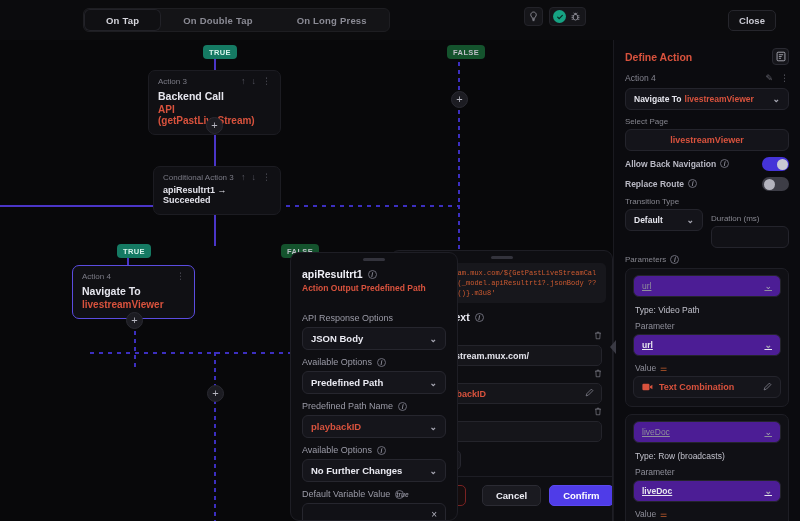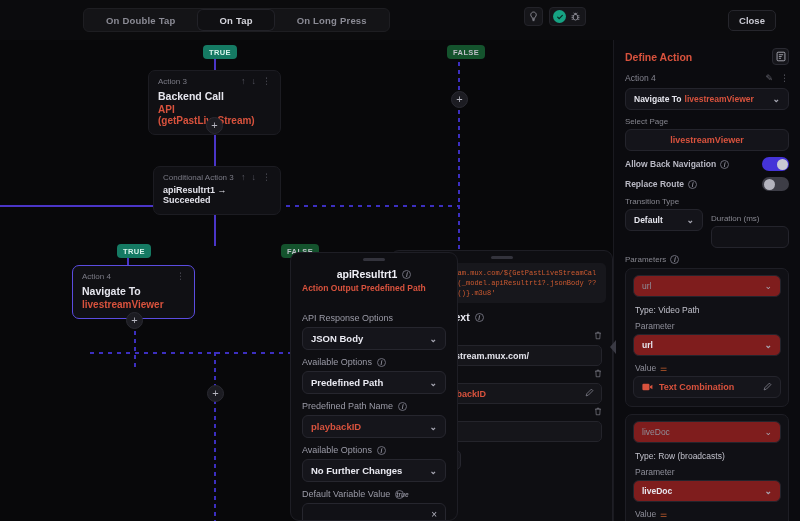--- a/index.html
+++ b/index.html
@@ -198,21 +198,21 @@
   }
   .btn.remove { border: 1px solid #7a2222; color: #d4422f; background: #150d0e; }
   .btn.cancel { border: 1px solid #2b2b33; color: #ededf4; background: #1a1a20; }
   .btn.confirm { background: #4f3ce8; color: #fff; border: 1px solid #5a48f0; }
   .spacer { flex: 1; }
 
   
   .dlg2-head { padding: 7px 11px 7px 11px; }
   .dlg2-title {
     display: flex; align-items: center; gap: 5px;
-    font-size: 10.5px; font-weight: bold; color: #f0f0f7; justify-content: center;
+    font-size: 10.5px; font-weight: bold; color: #f0f0f7;
   }
   .dlg2-sub { font-size: 8.5px; font-weight: bold; color: #d8523d; margin-top: 3px; }
   .dlg2-body { padding: 6px 11px 2px 11px; }
   .flabel {
     display: flex; align-items: center; gap: 5px;
     font-size: 9px; color: #9b9ba7; margin: 7px 0 4px 0;
   }
   .sel {
     height: 23px; border-radius: 6px;
     background: #15151b; border: 1px solid #26262e;
@@ -271,21 +271,21 @@
     display: flex; align-items: center; justify-content: center;
     font-size: 9px; font-weight: bold; color: #d8523d;
     cursor: pointer;
   }
   .sb-toggle-row {
     display: flex; align-items: center;
     padding: 6px 11px 0 11px;
   }
   .sb-toggle-lbl {
     flex: 1; font-size: 8.5px; font-weight: bold; color: #b9b9c4;
-    display: flex; align-items: flex-end; gap: 4px;
+    display: flex; align-items: flex-start; gap: 4px;
   }
   .toggle {
     width: 27px; height: 14px; border-radius: 8px;
     background: #3d3d46; position: relative; cursor: pointer;
   }
   .toggle.on { background: #4534d8; }
   .toggle .knob {
     position: absolute; top: 1.5px; width: 11px; height: 11px;
     border-radius: 50%; background: #b3b3bd;
   }
@@ -298,23 +298,23 @@
     background: #111116; border: 1px solid #24242c;
     margin-top: 3px;
   }
   .param-card {
     margin: 4px 11px 7px 11px;
     background: #101015; border: 1px solid #1e1e25;
     border-radius: 7px; padding: 6px 7px 8px 7px;
   }
   .param-sel {
     height: 22px; border-radius: 6px;
-    background: #7f1d1d; border: 1px solid #24242c;
+    background: #4c1d95; border: 1px solid #24242c;
     display: flex; align-items: center; padding: 0 8px;
-    font-size: 8.5px; color: #8f8f9a; cursor: pointer;
+    font-size: 8.5px; color: #8f8f9a; cursor: pointer; text-decoration: underline;
   }
   .param-type { font-size: 8.5px; color: #c2c2cc; margin: 8px 0 0 2px; }
   .param-lbl { font-size: 8.5px; color: #90909b; margin: 6px 0 3px 2px; }
   .param-sel.dark { color: #e6e6ee; font-weight: bold; }
   .vlabel {
     display: flex; align-items: center; gap: 4px;
     font-size: 8.5px; color: #90909b; margin: 7px 0 3px 2px;
   }
   .vbar {
     height: 22px; border-radius: 6px;
@@ -330,25 +330,25 @@
   }
   .handle svg { display: block; }
 </style>
 </head>
 <body>
 
 <div id="root">
 
   <div class="topbar">
     <div class="tabs">
+      <div class="tab active">
+        <span>On Tap</span>
+      </div>
       <div class="tab">
         <span>On Double Tap</span>
-      </div>
-      <div class="tab active">
-        <span>On Tap</span>
       </div>
       <div class="tab">
         <span>On Long Press</span>
       </div>
     </div>
 
     <div class="icon-cluster">
       <div class="icon-btn">
         <svg width="11" height="11" viewBox="0 0 16 16" aria-hidden="true">
           <path d="M8 1.5c-2.2 0-4 1.8-4 4 0 1.4.7 2.4 1.3 3.2.4.5.7.9.7 1.3v.5h4v-.5c0-.4.3-.8.7-1.3.6-.8 1.3-1.8 1.3-3.2 0-2.2-1.8-4-4-4z" fill="none" stroke="#9a9aa4" stroke-width="1.2"></path>
@@ -523,20 +523,32 @@
               <span>.m3u8</span>
             </div>
           </div>
         </div>
 
         <div class="addtext">
           <span>Add Text</span>
         </div>
       </div>
 
+      <div class="dlg-footer">
+        <div class="btn remove">
+          <span>Remove</span>
+        </div>
+        <div class="spacer"></div>
+        <div class="btn cancel">
+          <span>Cancel</span>
+        </div>
+        <div class="btn confirm">
+          <span>Confirm</span>
+        </div>
+      </div>
     </div>
 
     <div class="dlg" style="left:290px; top:212px; width:168px; height:269px; z-index:25;">
       <div class="grab"></div>
       <div class="dlg2-head">
         <div class="dlg2-title">
           <span>apiResultrt1</span>
           <span class="info">i</span>
         </div>
         <div class="dlg2-sub">Action Output Predefined Path</div>

